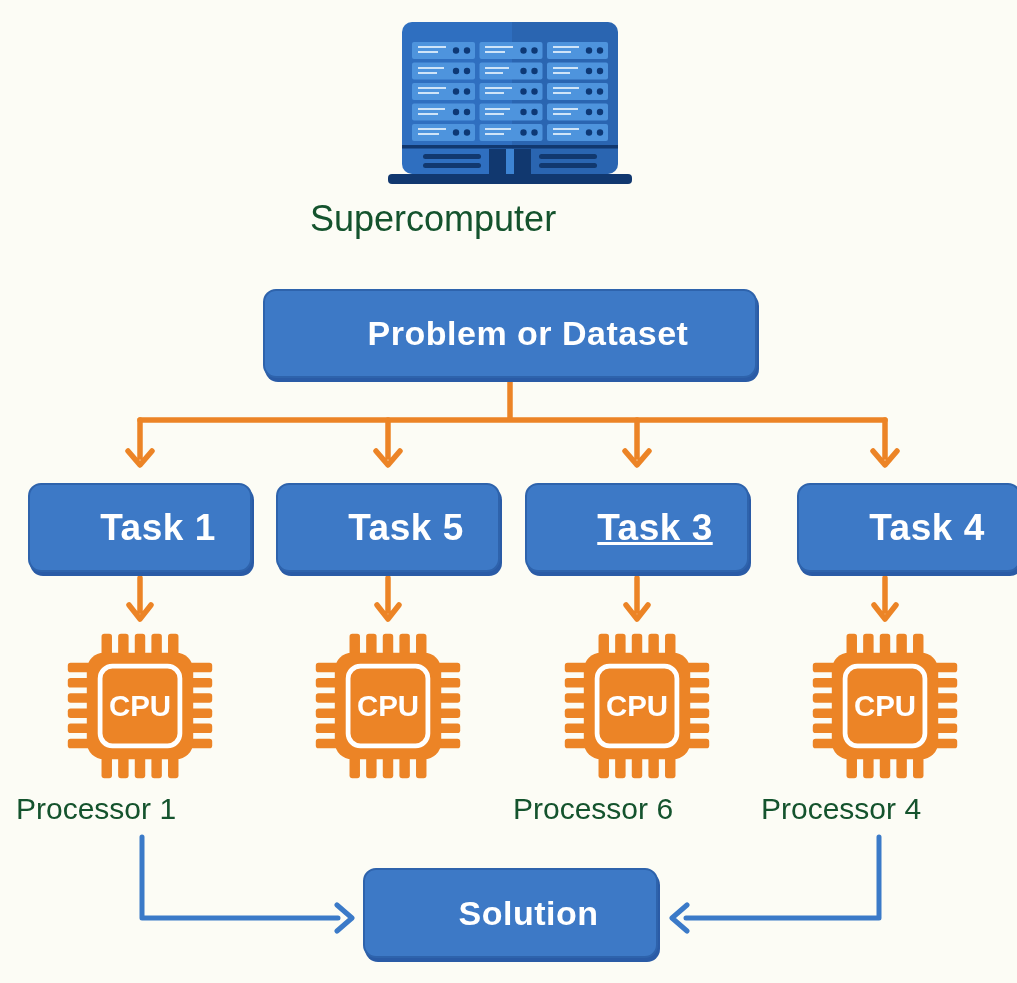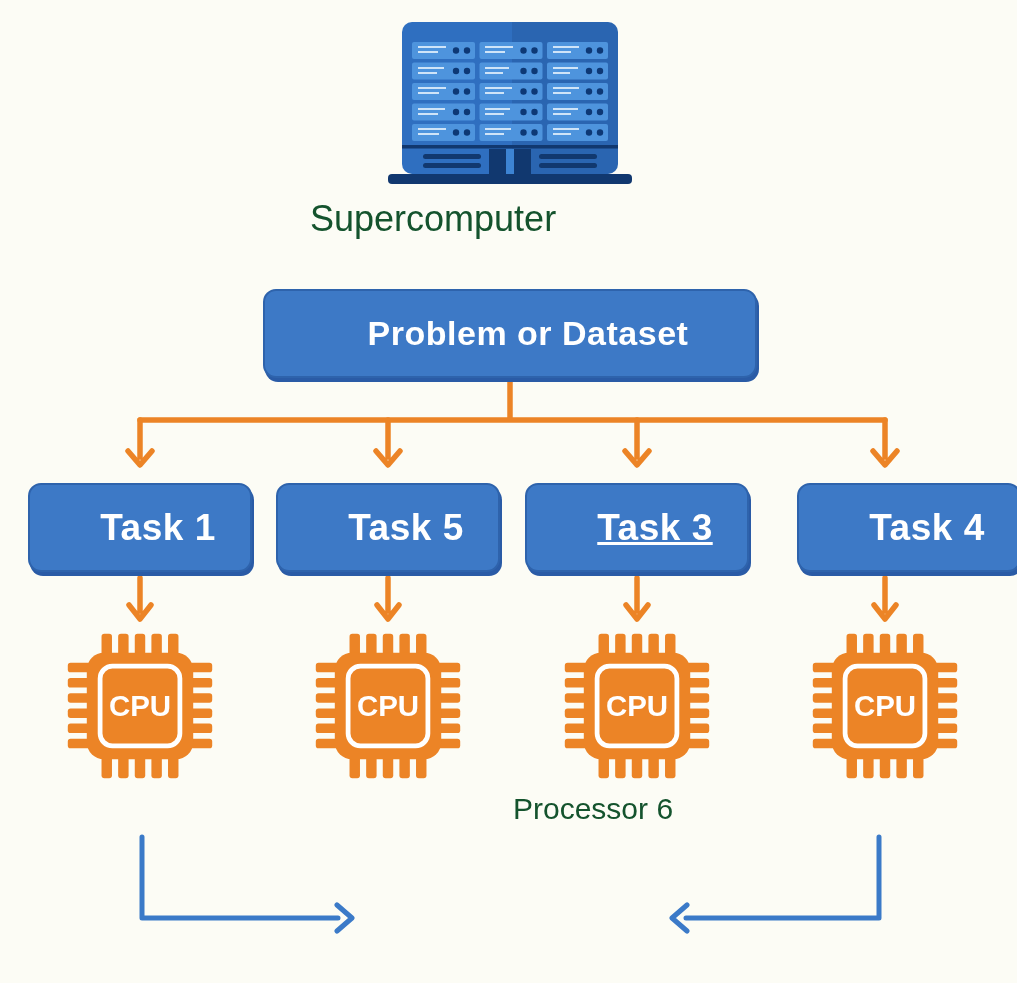--- a/index.html
+++ b/index.html
@@ -265,16 +265,19 @@
         <rect x="132" y="66.5" width="24" height="10" rx="3"></rect>
         <rect x="132" y="82.5" width="24" height="10" rx="3"></rect>
         <rect x="132" y="98.5" width="24" height="10" rx="3"></rect>
         <rect x="132" y="114.5" width="24" height="10" rx="3"></rect>
       <rect x="24" y="24" width="112" height="112" rx="18"></rect>
     </g>
     <rect x="38" y="38" width="84" height="84" rx="13" fill="none" stroke="#ffffff" stroke-width="5"></rect>
     <text x="80" y="91" text-anchor="middle" font-size="31" font-weight="bold" fill="#ffffff">CPU</text>
   </svg>
 
+  <div class="caption processor-label proc-1">Processor 1</div>
   <div class="caption processor-label proc-3">Processor 6</div>
-
+  <div class="caption processor-label proc-4">Processor 4</div>
+
+  <div class="node box solution-box">Solution</div>
 
 </div>
 
 </body></html>

